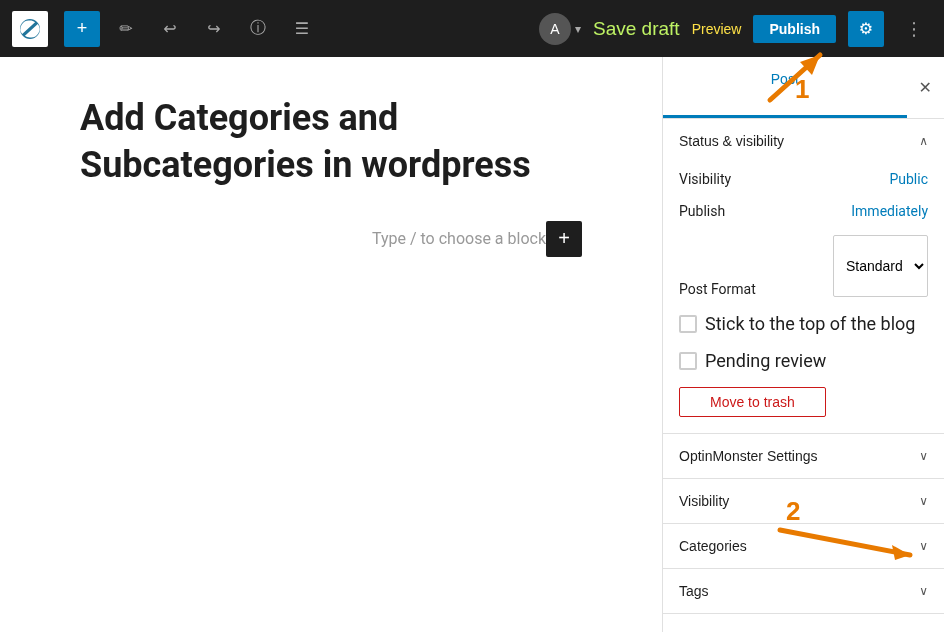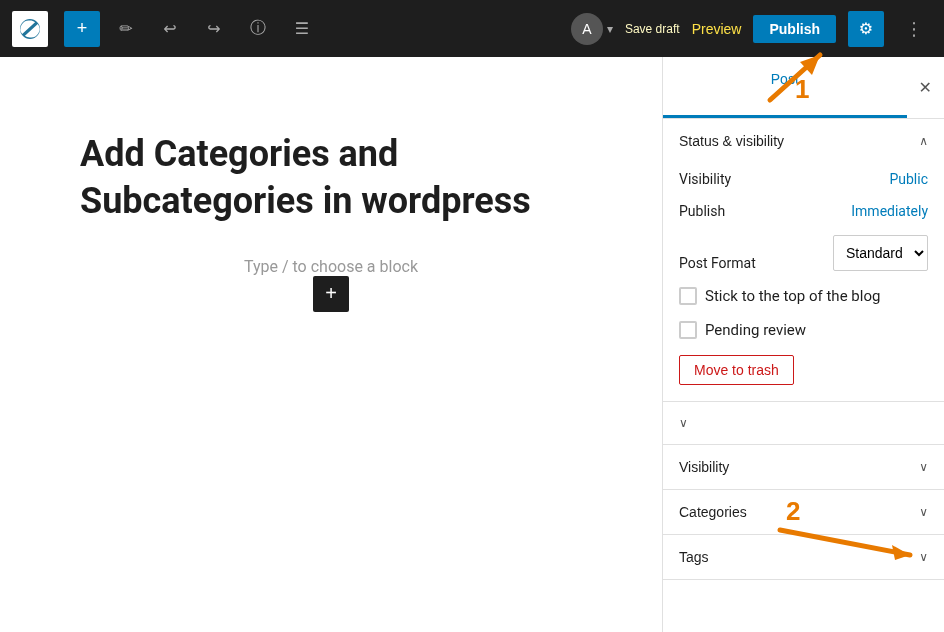--- a/index.html
+++ b/index.html
@@ -54,21 +54,21 @@
       display: flex; align-items: center; gap: 4px;
     }
     .avatar-circle {
       width: 32px; height: 32px; border-radius: 50%;
       background: #555;
       display: flex; align-items: center; justify-content: center;
       color: #fff; font-size: 14px;
     }
     .save-draft-btn {
       background: transparent; border: none;
-      color: #fef9c3; cursor: pointer; font-size: 12px;
+      color: #bef264; cursor: pointer; font-size: 19px;
     }
     .preview-btn {
       background: transparent; border: none;
       color: #fde047; cursor: pointer; font-size: 14px;
     }
     .publish-btn {
       background: #007cba;
       border: none; border-radius: 2px;
       color: #fff; font-size: 14px; font-weight: 600;
       padding: 6px 16px; cursor: pointer;
@@ -89,40 +89,39 @@
     
     .main {
       display: flex;
       flex: 1;
       overflow: hidden;
     }
 
     
     .editor {
       flex: 1;
-      padding: 74px 80px 40px 80px;
+      padding: 38px 80px 40px 80px;
       overflow-y: auto;
       position: relative;
     }
     .post-title {
       font-size: 36px;
       font-weight: 700;
       color: #1e1e1e;
       line-height: 1.3;
       margin-bottom: 32px;
       max-width: 580px;
     }
     .block-placeholder {
       display: flex;
       align-items: center;
       justify-content: flex-end;
       color: #999;
       font-size: 16px;
       max-width: 580px;
-      flex-direction: column;
     }
     .add-block-btn {
       background: #1e1e1e; border: none; border-radius: 2px;
       color: #fff; width: 36px; height: 36px;
       display: flex; align-items: center; justify-content: center;
       cursor: pointer; font-size: 20px;
     }
 
     
     .sidebar {
@@ -194,43 +193,43 @@
 
     
     .format-row {
       display: flex;
       align-items: flex-end;
       justify-content: space-between;
       padding: 8px 0;
     }
     .format-select {
       border: 1px solid #ccc; border-radius: 2px;
-      padding: 8px 8px; font-size: 14px;
+      padding: 21px 8px; font-size: 14px;
       background: #fff; cursor: pointer;
     }
 
     
     .checkbox-row {
       display: flex;
       align-items: center;
       gap: 8px;
       padding: 8px 0;
     }
     .checkbox-box {
       width: 18px; height: 18px;
       border: 2px solid #ccc; border-radius: 2px;
       background: #fff; flex-shrink: 0; cursor: pointer;
     }
-    .checkbox-label { font-size: 15px; color: #1e1e1e; }
+    .checkbox-label { font-size: 18px; color: #1e1e1e; }
 
     
     .trash-btn {
       border: 1px solid #cc1818; border-radius: 2px;
       background: transparent; color: #cc1818;
-      font-size: 14px; padding: 6px 14px; cursor: pointer;
+      font-size: 14px; padding: 6px 30px; cursor: pointer;
       margin-top: 8px;
     }
 
     
     .overlay-arrows {
       position: fixed;
       top: 0; left: 0;
       width: 944px; height: 632px;
       pointer-events: none;
       z-index: 1000;
@@ -338,20 +337,21 @@
         <div class="checkbox-row">
           <div class="checkbox-box"></div>
           <span class="checkbox-label">Pending review</span>
         </div>
         <button class="trash-btn">Move to trash</button>
       </div>
     </div>
 
     <div class="sidebar-section">
       <button class="section-header">
+        <span class="section-title">OptinMonster Settings</span>
         <span class="section-chevron">∨</span>
       </button>
     </div>
 
     <div class="sidebar-section">
       <button class="section-header">
         <span class="section-title">Visibility</span>
         <span class="section-chevron">∨</span>
       </button>
     </div>

